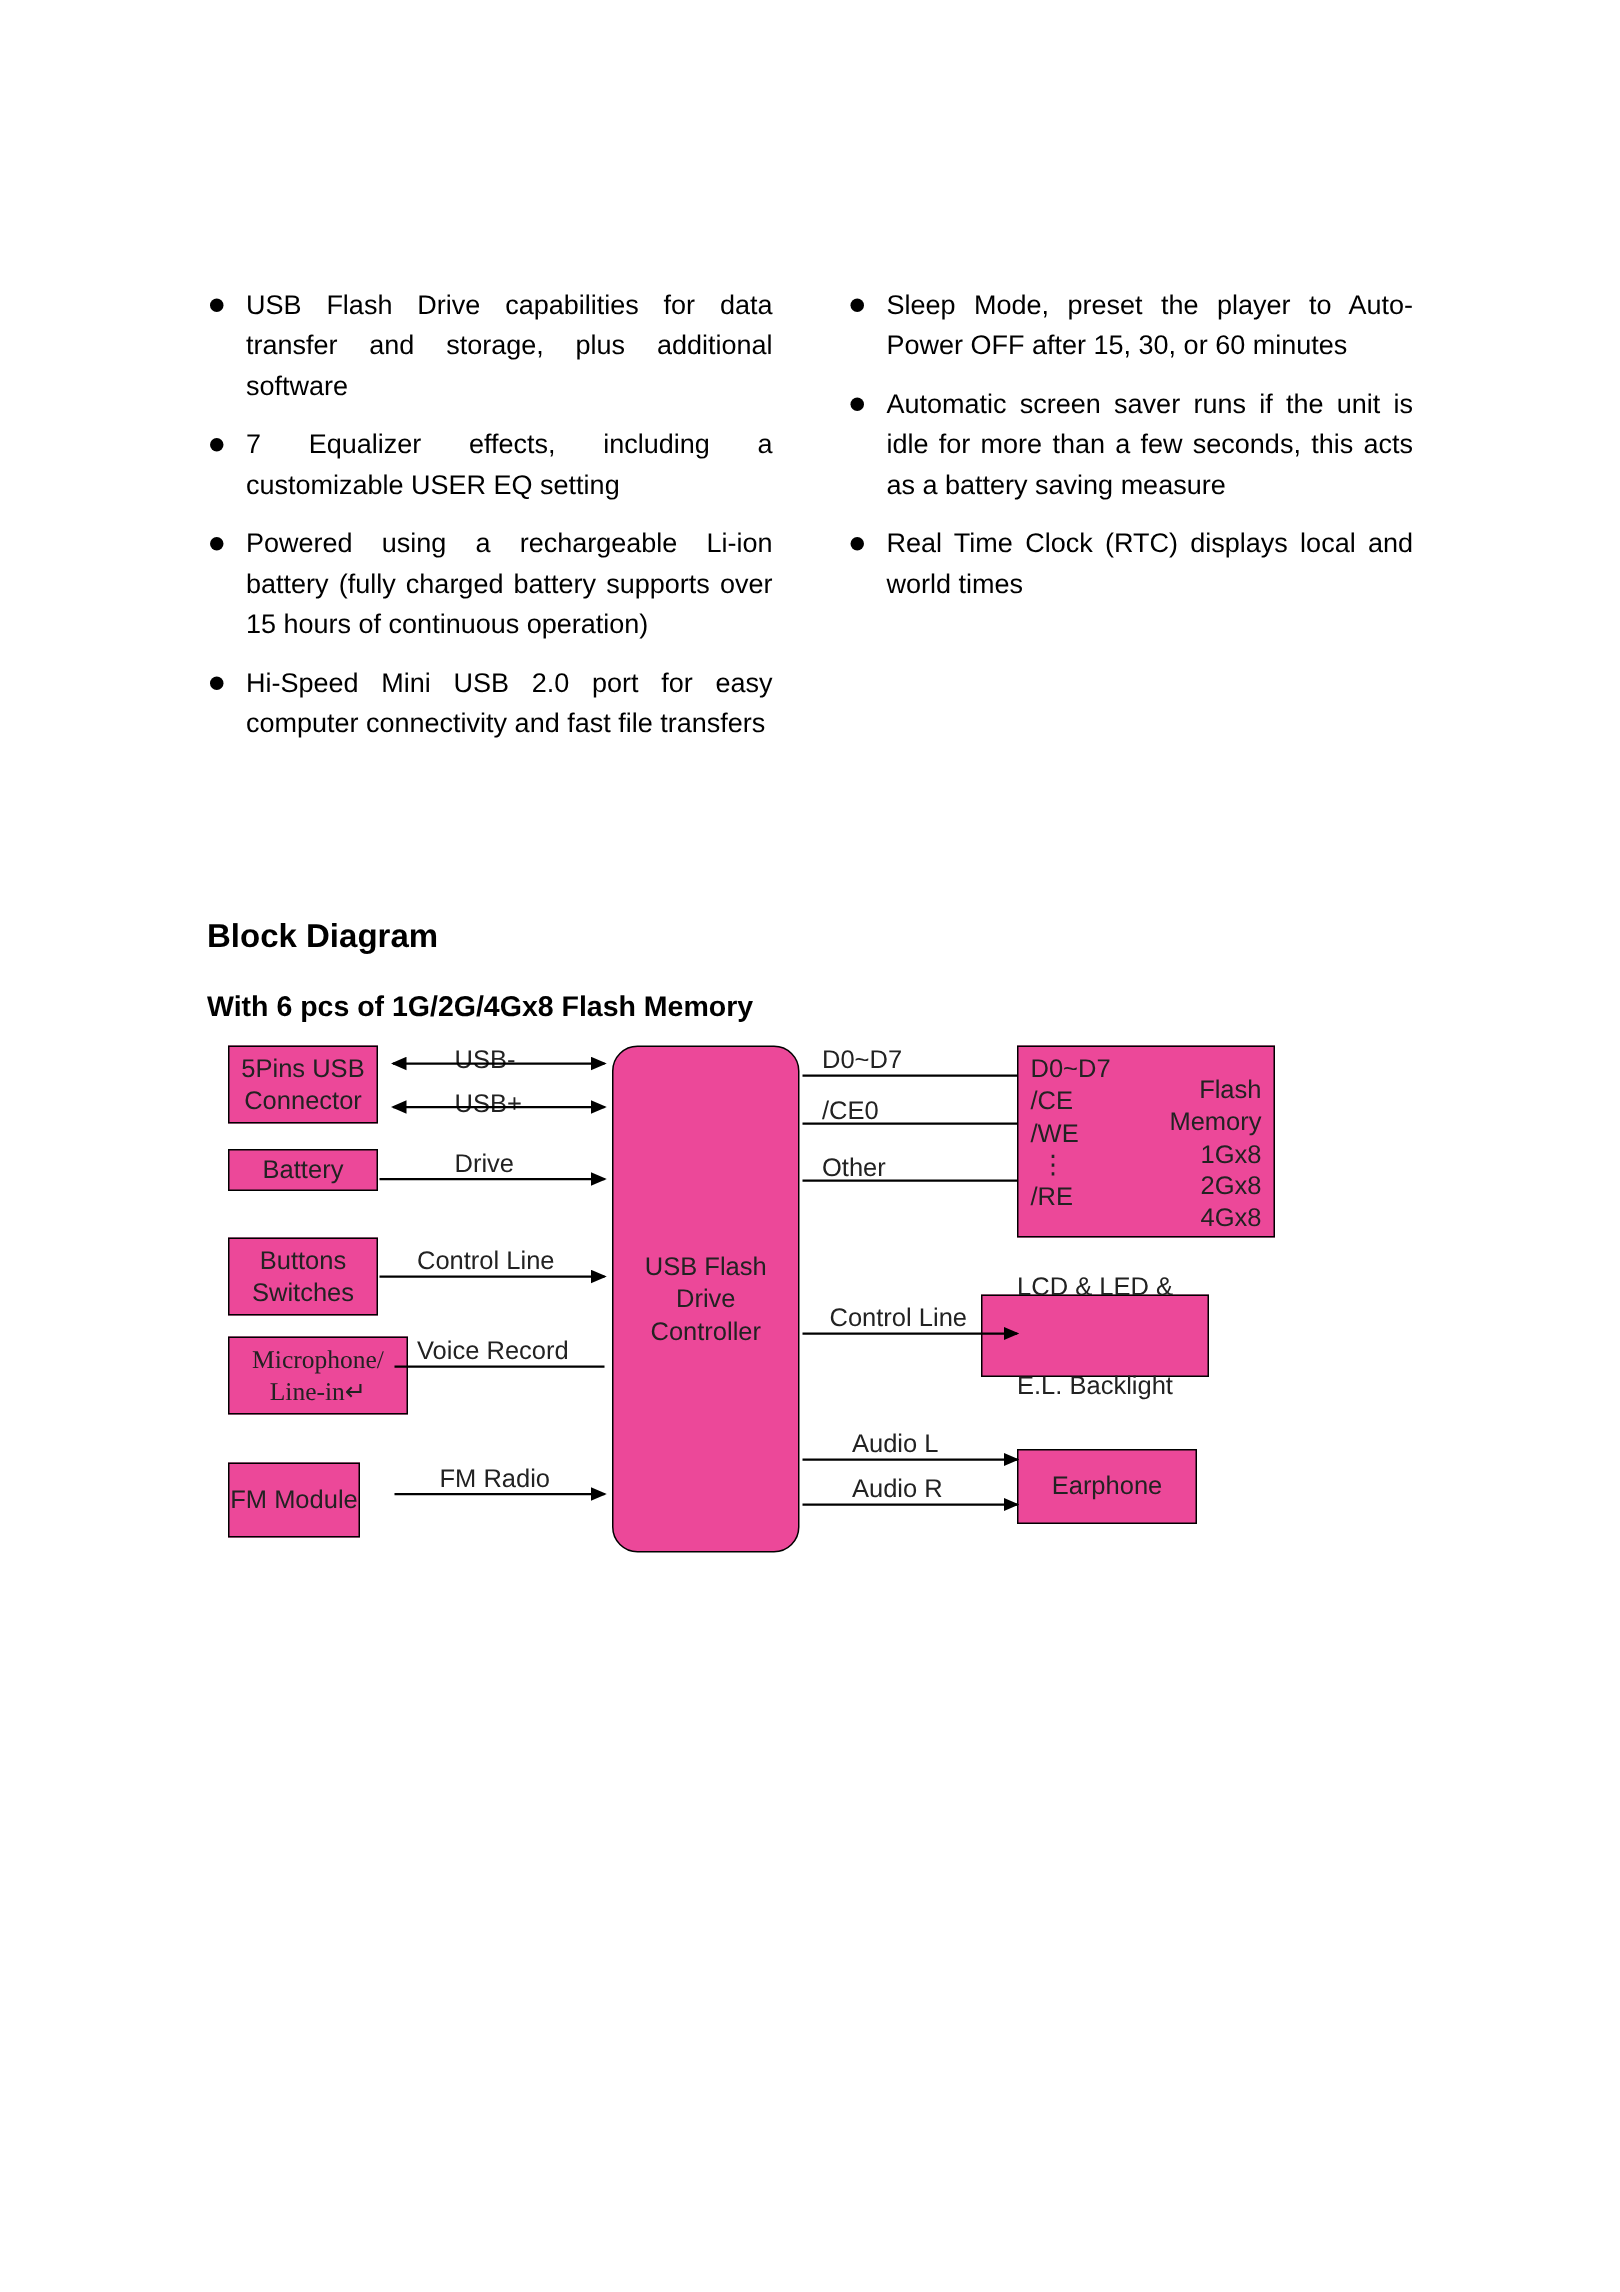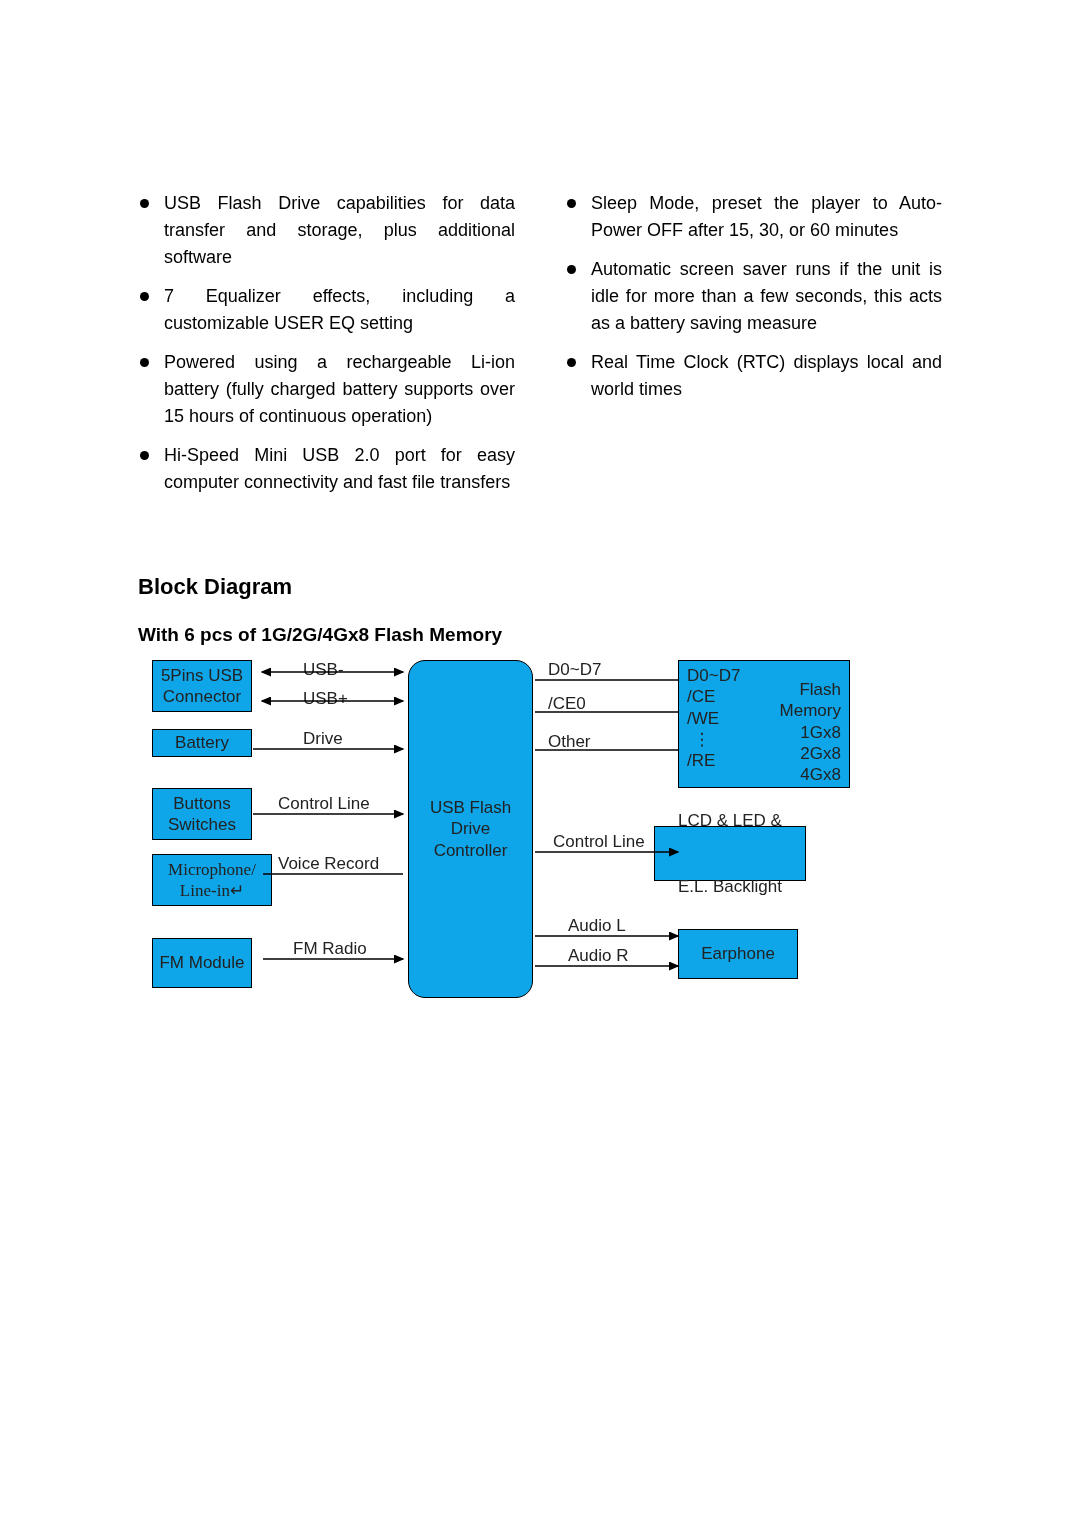--- a/index.html
+++ b/index.html
@@ -35,39 +35,39 @@
     left: 2px;
     top: 9px;
     width: 9px;
     height: 9px;
     background: #000;
     border-radius: 50%;
   }
   h2.section {
     font-size: 22px;
     font-weight: bold;
-    margin-top: 66px;
+    margin-top: 103px;
     margin-bottom: 24px;
   }
   h3.sub {
     font-size: 19px;
     font-weight: bold;
     margin-bottom: 8px;
   }
   .diagram {
     position: relative;
     width: 720px;
     height: 370px;
     font-size: 17px;
     color: #222;
   }
   .dbox {
     position: absolute;
     border: 1px solid #000;
-    background: #0ea5e9;
+    background: #ec4899;
     text-align: center;
     display: flex;
     flex-direction: column;
     justify-content: center;
     line-height: 1.25;
   }
   .dlabel {
     position: absolute;
     font-size: 17px;
     white-space: nowrap;
@@ -114,21 +114,21 @@
     <span>Battery</span>
   </div>
   <div class="dbox" style="left:14px; top:134px; width:100px; height:52px;">
     <span>Buttons</span>
     <span>Switches</span>
   </div>
   <div class="dbox" style="left:14px; top:200px; width:120px; height:52px; font-family:'Times New Roman',serif;">
     <span>Microphone/</span>
     <span>Line-in↵</span>
   </div>
-  <div class="dbox" style="left:14px; top:284px; width:100px; height:50px;">
+  <div class="dbox" style="left:14px; top:284px; width:88px; height:50px;">
     <span>FM Module</span>
   </div>
 
   <div class="dbox" style="left:270px; top:6px; width:125px; height:338px; justify-content:center;border-radius:17px;">
     <span style="margin-top:0;">USB Flash</span>
     <span>Drive</span>
     <span>Controller</span>
   </div>
 
   <div class="dbox" style="left:540px; top:6px; width:172px; height:128px; text-align:left; padding:4px 8px; display:block;">

